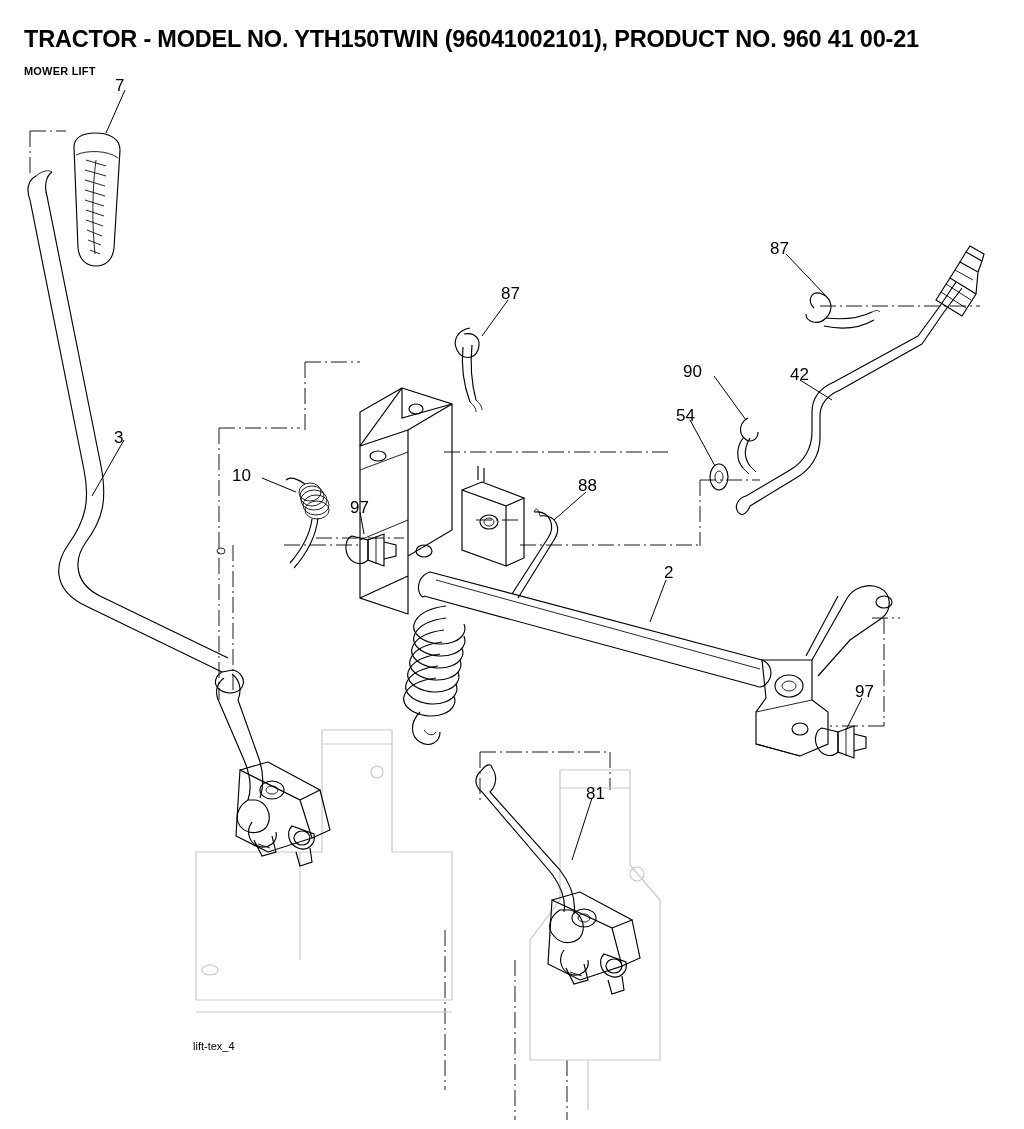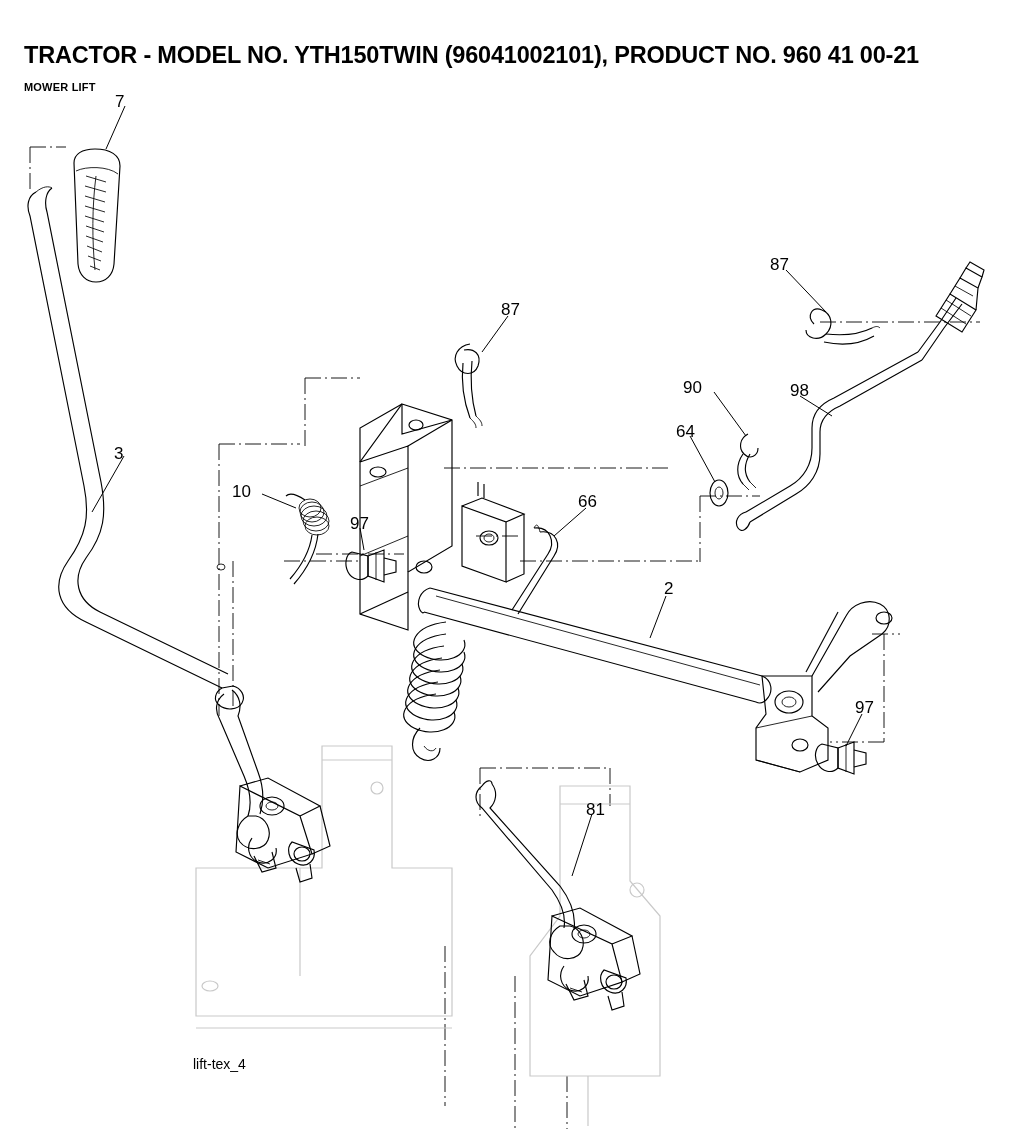--- a/index.html
+++ b/index.html
@@ -13,21 +13,20 @@
     position: relative;
     font-family: "Liberation Sans", sans-serif;
     color: #000000;
     overflow: hidden;
   }
   #sheet {
     position: absolute;
     left: 0; top: 0;
     width: 1024px;
     height: 809px;
-    margin-top: 16px;
   }
   .title {
     position: absolute;
     left: 24px;
     top: 26px;
     font-size: 23.5px;
     font-weight: bold;
     letter-spacing: -0.2px;
     white-space: nowrap;
   }
@@ -37,21 +36,21 @@
     top: 65px;
     font-size: 11px;
     font-weight: bold;
     letter-spacing: 0.2px;
     white-space: nowrap;
   }
   .figcode {
     position: absolute;
     left: 193px;
     top: 1040px;
-    font-size: 14px;
+    font-size: 11px;
     white-space: nowrap;
   }
   .callout {
     position: absolute;
     font-size: 17px;
     font-weight: normal;
     color: #000;
     white-space: nowrap;
   }
   svg.art {
@@ -301,25 +300,25 @@
     <path class="leader" d="M666 580 L650 622"></path>
     <path class="leader" d="M862 698 L846 730"></path>
     <path class="leader" d="M592 798 L572 860"></path>
 
   </svg>
 
   <div class="callout" style="left:115px; top:76px;">7</div>
   <div class="callout" style="left:501px; top:284px;">87</div>
   <div class="callout" style="left:770px; top:239px;">87</div>
   <div class="callout" style="left:114px; top:428px;">3</div>
-  <div class="callout" style="left:790px; top:365px;">98</div>
+  <div class="callout" style="left:790px; top:365px;">42</div>
   <div class="callout" style="left:683px; top:362px;">90</div>
-  <div class="callout" style="left:676px; top:406px;">64</div>
+  <div class="callout" style="left:676px; top:406px;">54</div>
   <div class="callout" style="left:232px; top:466px;">10</div>
   <div class="callout" style="left:350px; top:498px;">97</div>
-  <div class="callout" style="left:578px; top:476px;">66</div>
+  <div class="callout" style="left:578px; top:476px;">88</div>
   <div class="callout" style="left:664px; top:563px;">2</div>
   <div class="callout" style="left:855px; top:682px;">97</div>
   <div class="callout" style="left:586px; top:784px;">81</div>
 
   <div class="figcode">lift-tex_4</div>
 
 </div>
 
 </body></html>

